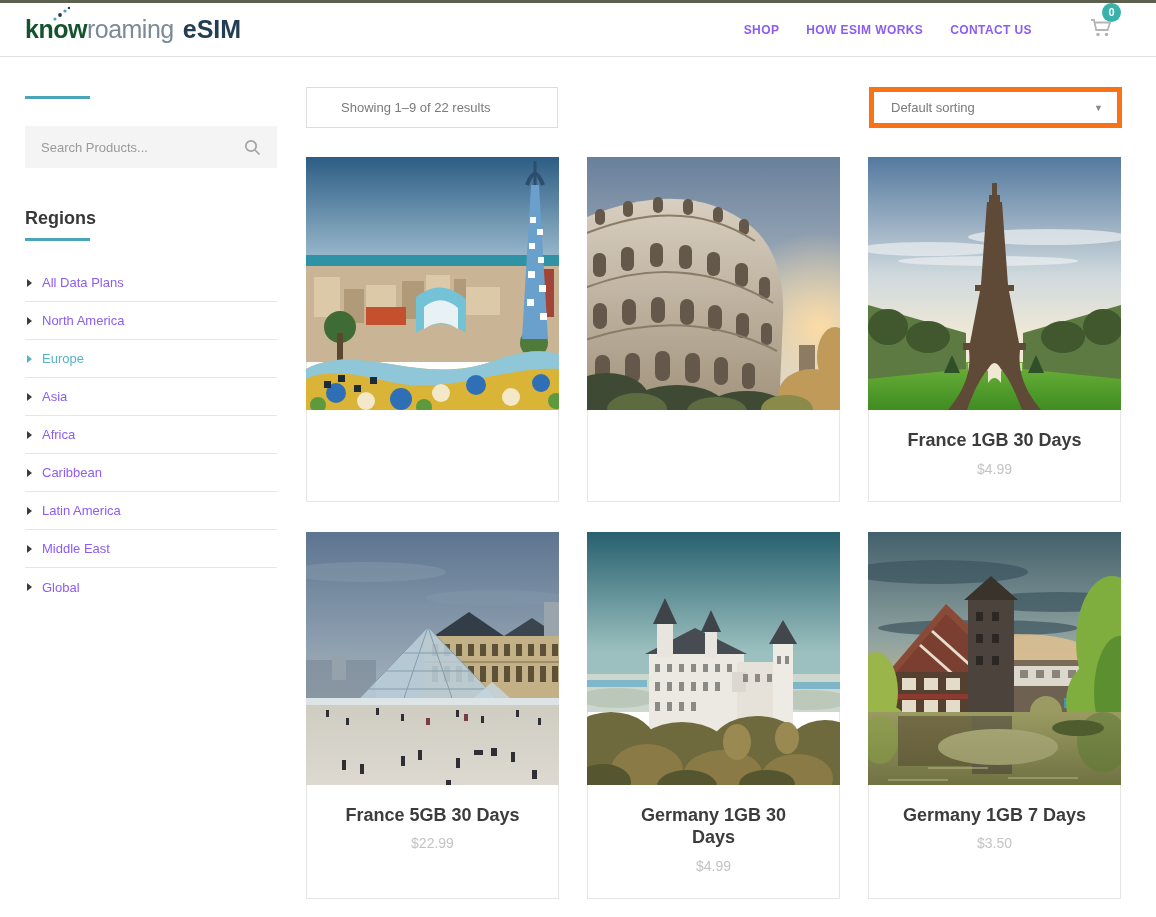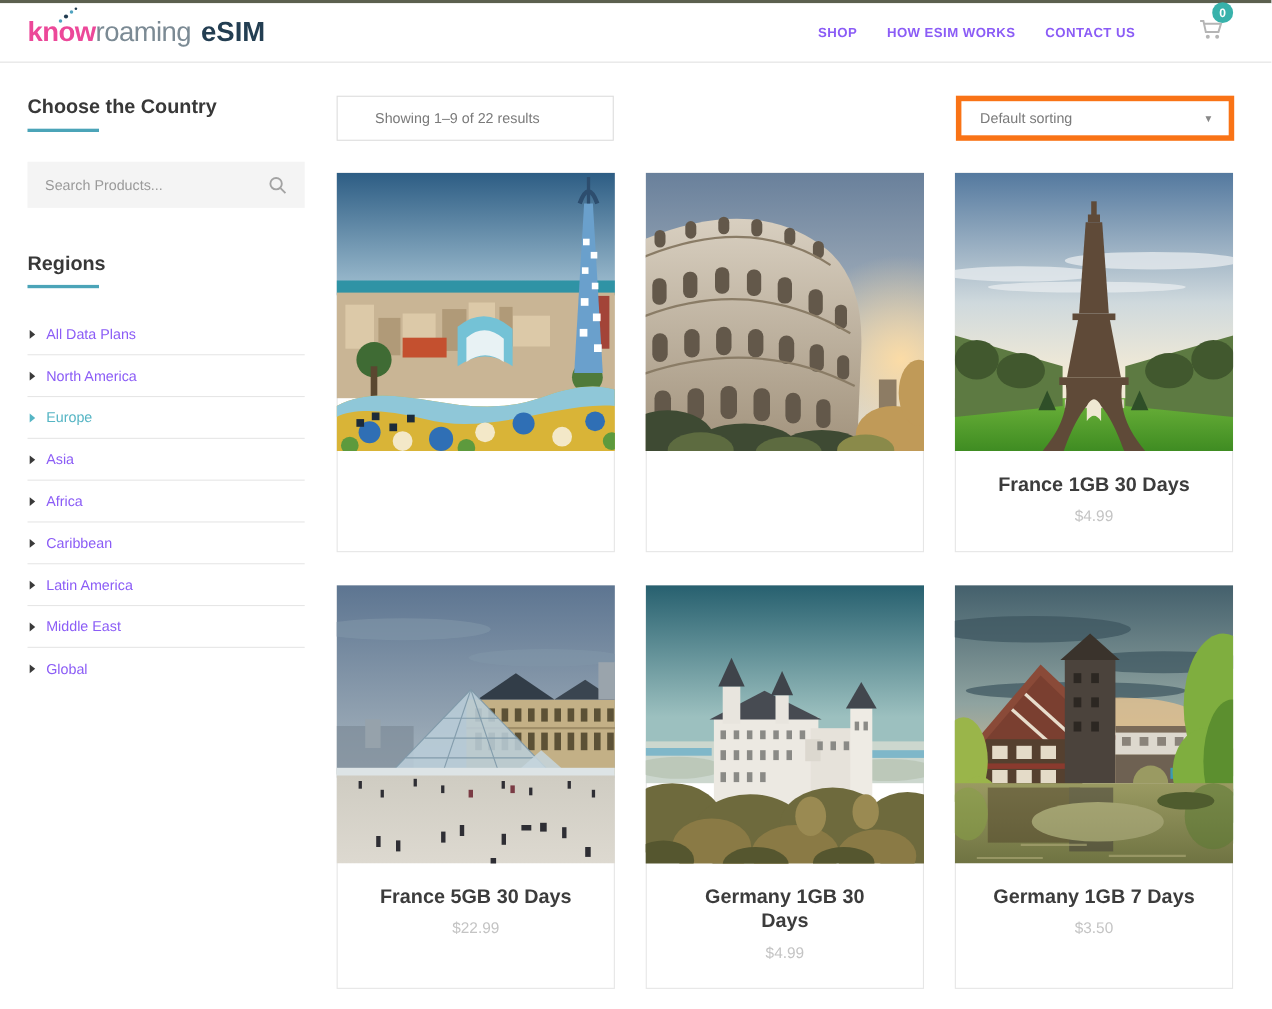--- a/index.html
+++ b/index.html
@@ -4,21 +4,21 @@
 <style>
   * { margin:0; padding:0; box-sizing:border-box; }
   html,body { width:1156px; height:917px; overflow:hidden; background:#fff;
     font-family:"Liberation Sans", sans-serif; color:#3b3b3b; }
 
   
   .topbar { height:3px; background:#5c604f; }
   header { height:54px; background:#fff; border-bottom:1px solid #e2e2e2;
     display:flex; align-items:center; padding:0 44px 0 25px; }
   .logo { display:flex; align-items:baseline; position:relative; cursor:pointer; }
-  .logo .know { font-size:25px; font-weight:bold; color:#ec4899; letter-spacing:-0.5px; }
+  .logo .know { font-size:25px; font-weight:bold; color:#14532d; letter-spacing:-0.5px; }
   .logo .roaming { font-size:25px; font-weight:normal; color:#7b8a94; letter-spacing:-0.5px; }
   .logo .esim { font-size:25px; font-weight:bold; color:#233e52; margin-left:9px; }
   .logo-bubbles { position:absolute; left:26px; top:-9px; width:22px; height:16px; }
   nav { margin-left:auto; display:flex; align-items:center; gap:27px; }
   .nav-link { font-size:12px; font-weight:bold; color:#8b5cf6; letter-spacing:0.4px;
     text-transform:uppercase; cursor:pointer; }
   .cart { position:relative; margin-left:58px; cursor:pointer; }
   .cart-badge { position:absolute; top:-15px; right:-9px; width:19px; height:19px;
     border-radius:50%; background:#38b2ab; color:#fff; font-size:11px; font-weight:bold;
     display:flex; align-items:center; justify-content:center; }
@@ -94,21 +94,20 @@
       <path d="M1 2 h3 l2.2 10 h11.5 l2.3 -7.5 h-15" fill="none" stroke="#b5b5b5" stroke-width="1.8"></path>
       <circle cx="8" cy="16.5" r="1.8" fill="#b5b5b5"></circle>
       <circle cx="16.5" cy="16.5" r="1.8" fill="#b5b5b5"></circle>
     </svg>
     <span class="cart-badge">0</span>
   </div>
 </header>
 
 <div class="page">
   <aside class="sidebar">
-    <h2 class="side-heading">Choose the Country</h2>
     <div class="accent-underline"></div>
 
     <div class="searchbox">
       <input type="text" placeholder="Search Products..." style="">
       <svg width="17" height="17" viewBox="0 0 17 17">
         <circle cx="7" cy="7" r="5.2" fill="none" stroke="#a3a3a3" stroke-width="1.7"></circle>
         <line x1="11" y1="11" x2="15.5" y2="15.5" stroke="#a3a3a3" stroke-width="1.7"></line>
       </svg>
     </div>
 

